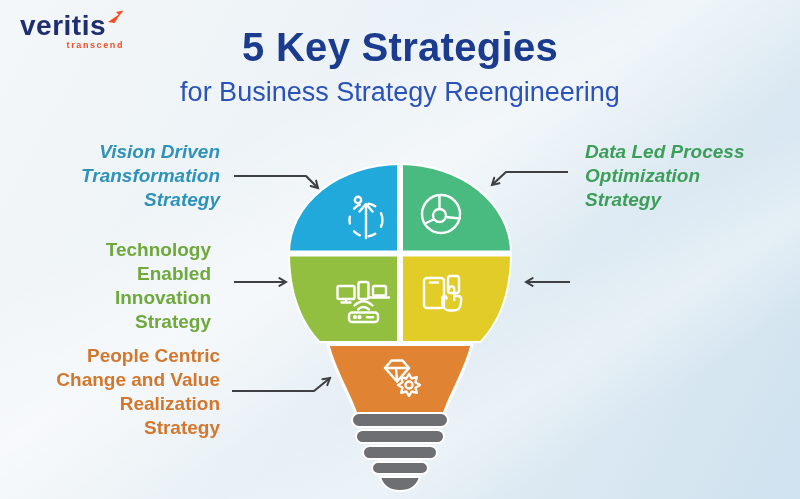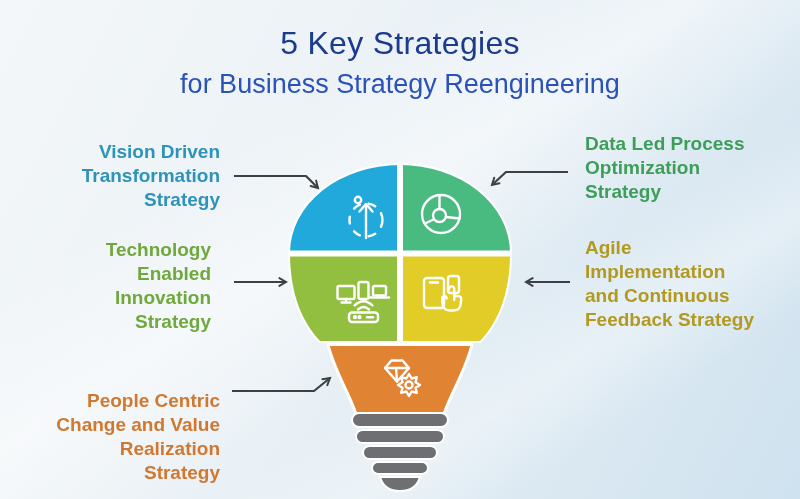--- a/index.html
+++ b/index.html
@@ -14,67 +14,73 @@
   .streak.s2{width:1300px;height:160px;left:-150px;top:330px;transform:rotate(-33deg);
     background:linear-gradient(to bottom,rgba(255,255,255,0),rgba(255,255,255,.35),rgba(255,255,255,0));}
 
   .logo{position:absolute;left:20px;top:12px;line-height:1;}
   .logo-row{display:flex;align-items:flex-start;}
   .logo-brand{font-size:28px;font-weight:700;color:#1F2E6E;letter-spacing:.5px;}
   .logo-arrow{margin-left:1px;margin-top:-2px;}
   .logo-tagline{color:#F04E23;font-size:9px;font-weight:700;letter-spacing:1.6px;text-align:right;margin-top:1px;}
 
   .header{position:absolute;left:0;right:0;top:25px;text-align:center;}
-  .title{font-size:32px;font-weight:400;color:#1A3B8E;letter-spacing:.3px;}
+  .title{font-size:40px;font-weight:700;color:#1A3B8E;letter-spacing:.3px;}
   .subtitle{font-size:27px;font-weight:500;color:#2B52B8;margin-top:7px;}
 
   .label{position:absolute;font-size:19px;line-height:1.26;font-weight:600;white-space:pre-line;}
   .label.right-align{text-align:right;}
-  #lbl-vision{left:28px;top:140px;width:192px;color:#2E93B8;}
+  #lbl-vision{left:28px;top:140px;width:192px;color:#2E93B8;font-style:italic;}
   #lbl-tech{left:19px;top:238px;width:192px;color:#6FA83C;}
-  #lbl-people{left:24px;top:344px;width:196px;color:#D2782E;margin-top:45px;}
-  #lbl-data{left:585px;top:132px;width:205px;color:#3C9E58;}
+  #lbl-people{left:24px;top:344px;width:196px;color:#D2782E;}
+  #lbl-data{left:585px;top:140px;width:205px;color:#3C9E58;font-style:italic;}
   #lbl-agile{left:585px;top:236px;width:212px;color:#B2991F;}
 
   .arrow-layer,.bulb{position:absolute;pointer-events:none;}
   .arrow-layer{left:0;top:0;}
   .bulb{left:268px;top:152px;}
   .icon-stroke{fill:none;stroke:#FFFFFF;stroke-width:2.4;stroke-linecap:round;stroke-linejoin:round;}
 </style>
 </head>
 <body>
 
 <div class="stage">
   <div class="streak s1"></div>
   <div class="streak s2"></div>
 
+  <div class="logo">
+    <div class="logo-row">
+      <span class="logo-brand">veritis</span>
+      <svg class="logo-arrow" width="17" height="14" viewBox="0 0 17 14">
+        <path d="M1,12 L14,3 L7.5,13 Z" fill="#F04E23"></path>
+        <path d="M9,2 L16.5,0.5 L12.5,5.5 Z" fill="#F04E23"></path>
+      </svg>
+    </div>
+    <div class="logo-tagline">transcend</div>
+  </div>
 
   <div class="header">
     <div class="title">5 Key Strategies</div>
     <div class="subtitle">for Business Strategy Reengineering</div>
   </div>
 
   <div class="label right-align" id="lbl-vision">Vision Driven
 Transformation
 Strategy</div>
   <div class="label right-align" id="lbl-tech">Technology
 Enabled
 Innovation
 Strategy</div>
   <div class="label right-align" id="lbl-people">People Centric
 Change and Value
 Realization
 Strategy</div>
   <div class="label" id="lbl-data">Data Led Process
 Optimization
 Strategy</div>
-  <div class="label" id="lbl-agile">Agile
-Implementation
-and Continuous
-Feedback Strategy</div>
 
   <svg class="arrow-layer" width="800" height="499" viewBox="0 0 800 499">
     <defs>
       <marker id="ah" viewBox="0 0 10 10" refX="8" refY="5" markerWidth="11" markerHeight="11" markerUnits="userSpaceOnUse" orient="auto">
         <path d="M2,1.5 L8,5 L2,8.5" fill="none" stroke="#3F4043" stroke-width="1.8" stroke-linecap="round"></path>
       </marker>
     </defs>
     <g fill="none" stroke="#3F4043" stroke-width="2.2" stroke-linejoin="round">
       <path d="M234,176 H306 L318,188" marker-end="url(#ah)"></path>
       <path d="M234,282 H286" marker-end="url(#ah)"></path>

